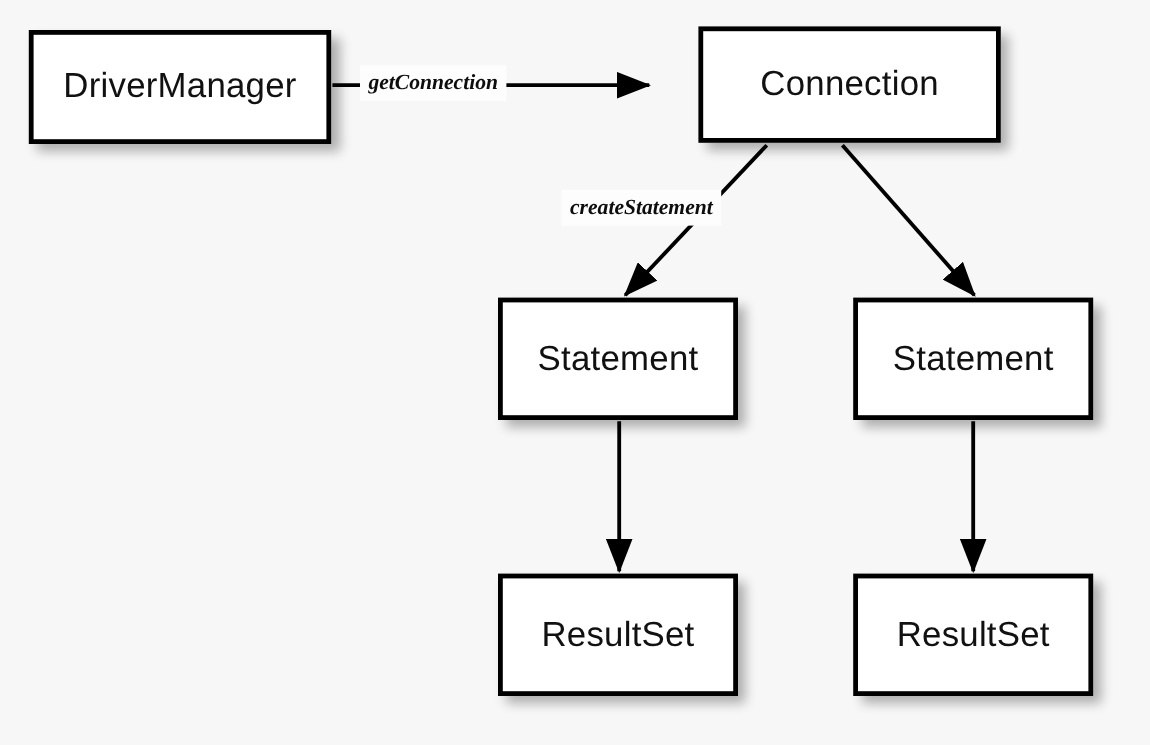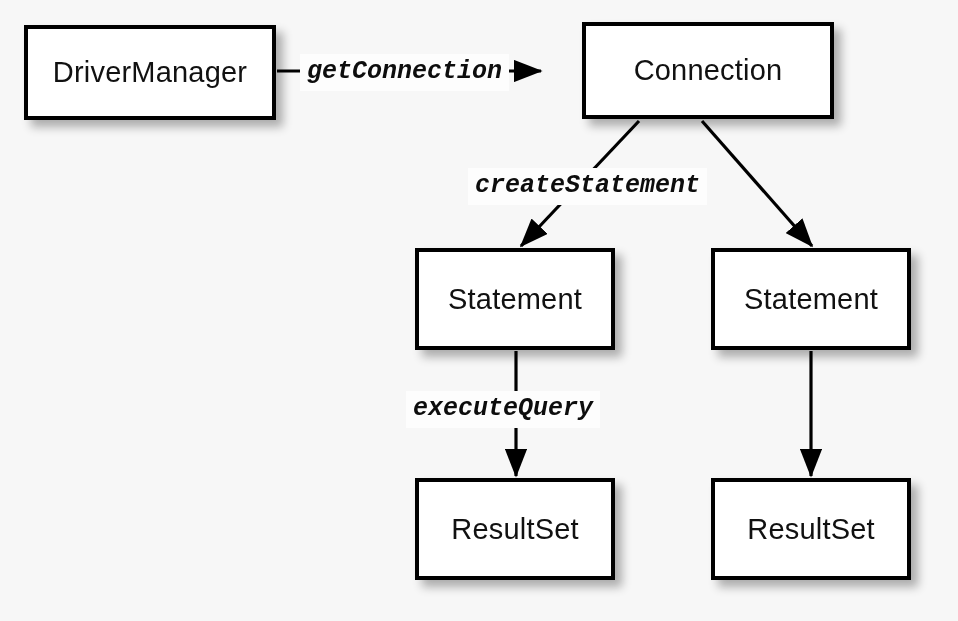--- a/index.html
+++ b/index.html
@@ -52,32 +52,32 @@
   .node.connection     { left: 543px; top: 22px;  width: 252px; height: 97px; margin-left: 39px; }
   .node.statement-left { left: 415px; top: 248px; width: 200px; height: 102px; }
   .node.statement-right{ left: 711px; top: 248px; width: 200px; height: 102px; }
   .node.resultset-left { left: 415px; top: 478px; width: 200px; height: 102px; }
   .node.resultset-right{ left: 711px; top: 478px; width: 200px; height: 102px; }
 
   
   .edge-label {
     position: absolute;
     background: #fdfdfd;
-    font-family: Liberation Mono, monospace;
+    font-family: Liberation Serif, serif;
     font-style: italic;
     font-weight: 700;
-    font-size: 25px;
+    font-size: 18px;
     color: #0d0d0d;
     white-space: nowrap;
     line-height: 1;
     padding: 5px 7px 7px 7px;
     z-index: 4;
   }
   .edge-label.get-connection   { left: 300px; top: 54px;  }
-  .edge-label.create-statement { left: 468px; top: 168px; }
+  .edge-label.create-statement { left: 468px; top: 158px; }
   .edge-label.execute-query    { left: 406px; top: 391px; }
 </style>
 </head>
 <body>
 
 <div id="diagram">
 
   <svg class="edge-layer" viewBox="0 0 958 621" width="958" height="621" xmlns="http://www.w3.org/2000/svg">
     <defs>
       <marker id="arrowhead" markerWidth="9" markerHeight="7" refX="8.5" refY="3.5" orient="auto" markerUnits="strokeWidth">
@@ -117,15 +117,14 @@
   </div>
 
   <div class="node resultset-right">
     <span class="node-label">ResultSet</span>
   </div>
 
   <div class="edge-label get-connection">getConnection</div>
 
   <div class="edge-label create-statement">createStatement</div>
 
-  <div class="edge-label execute-query">executeQuery</div>
 
 </div>
 
 </body></html>

